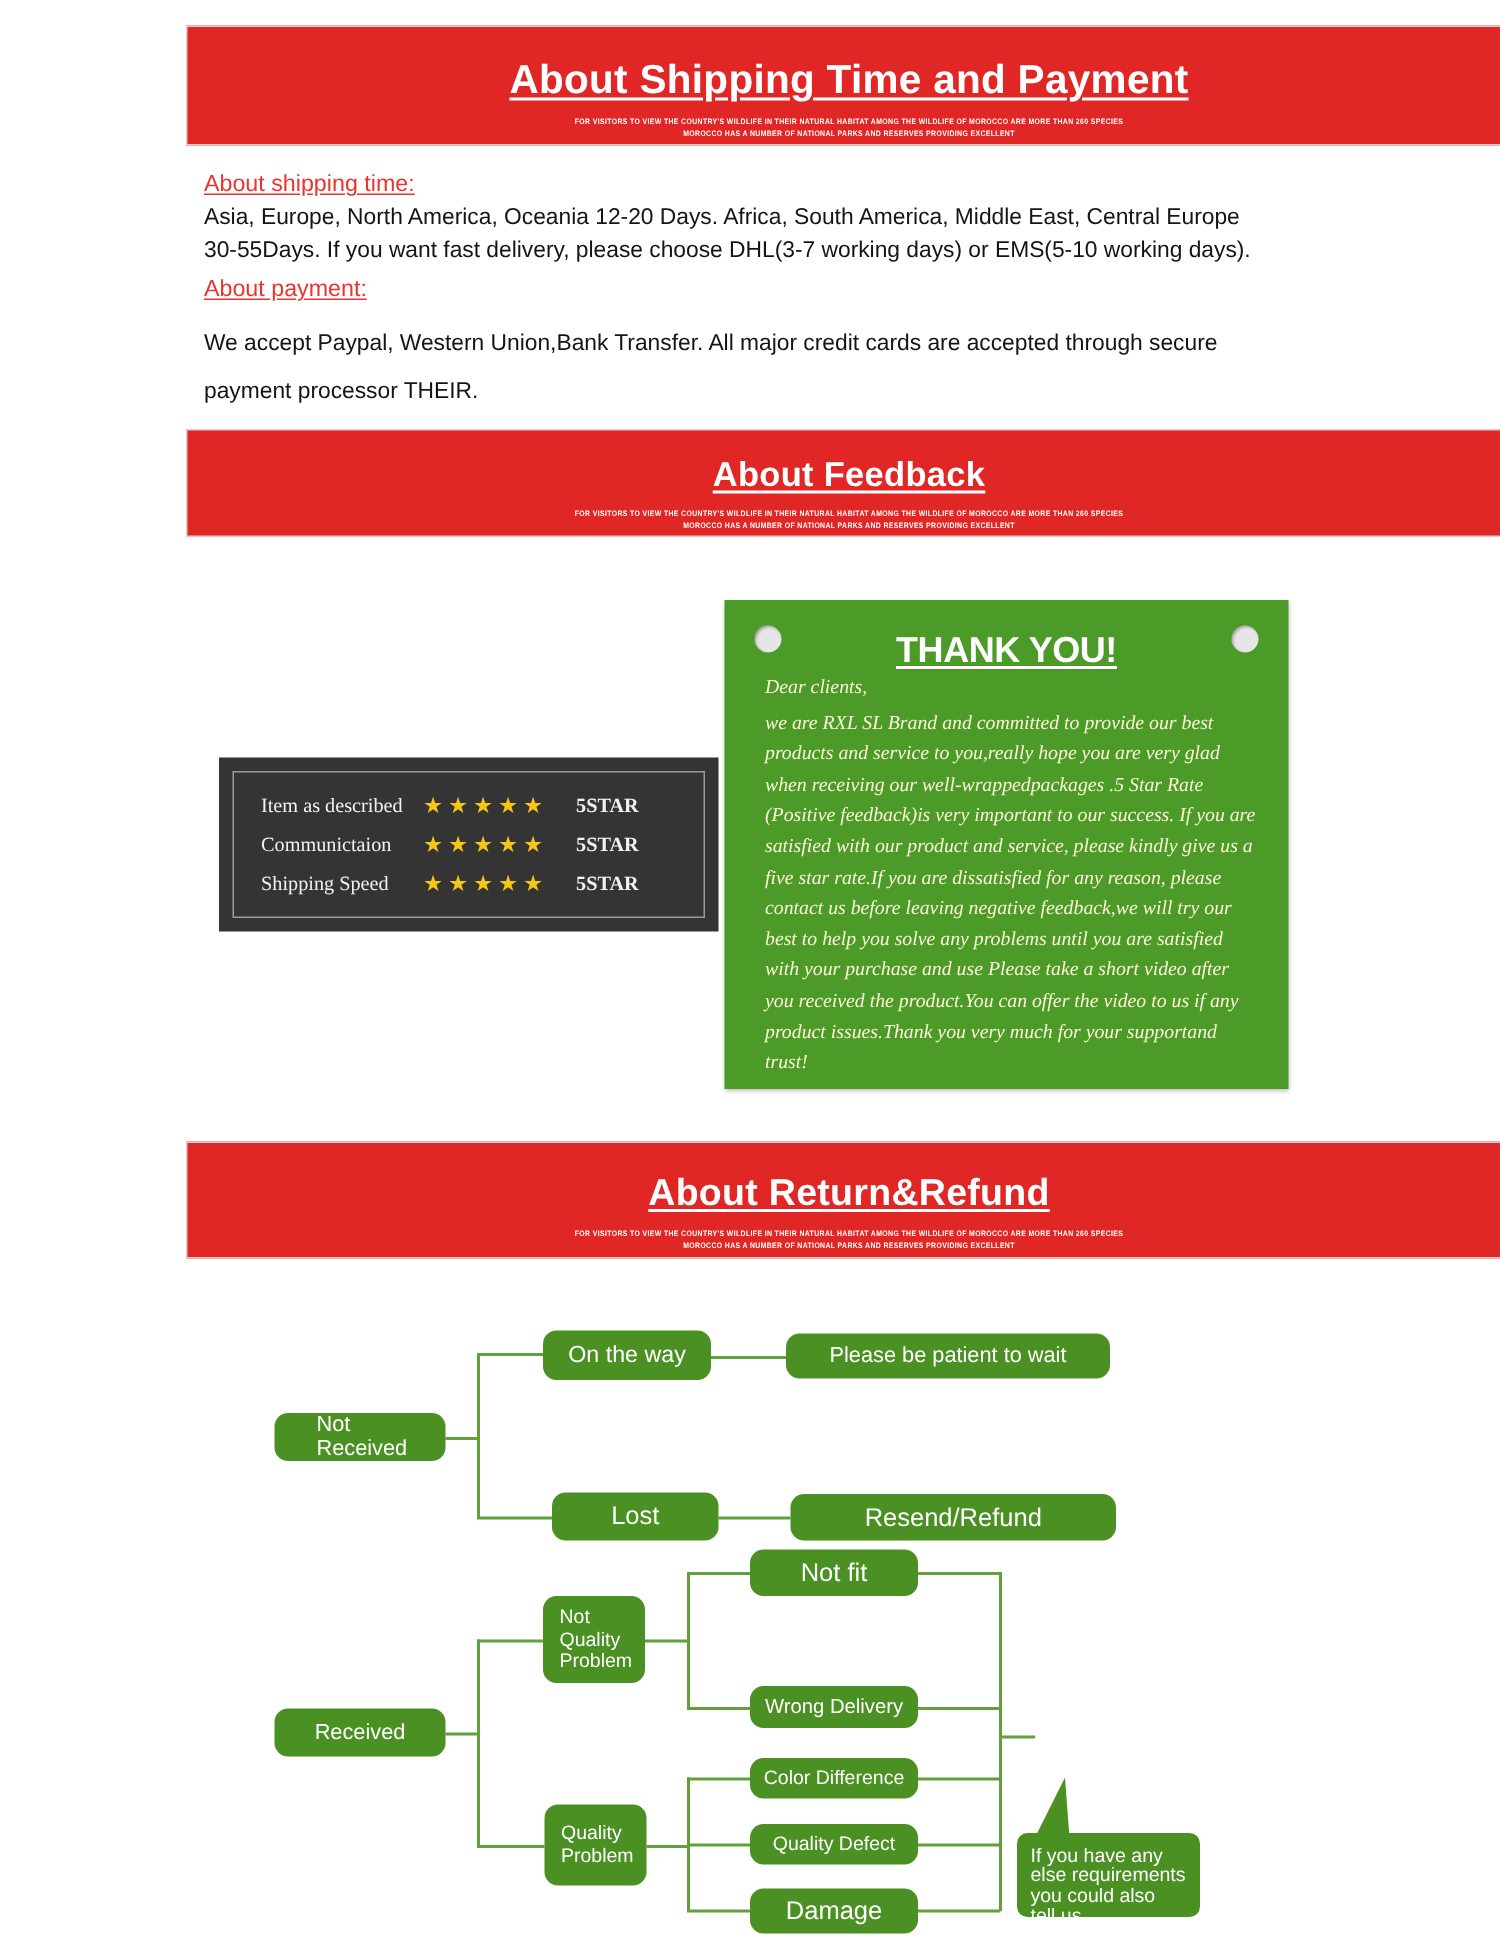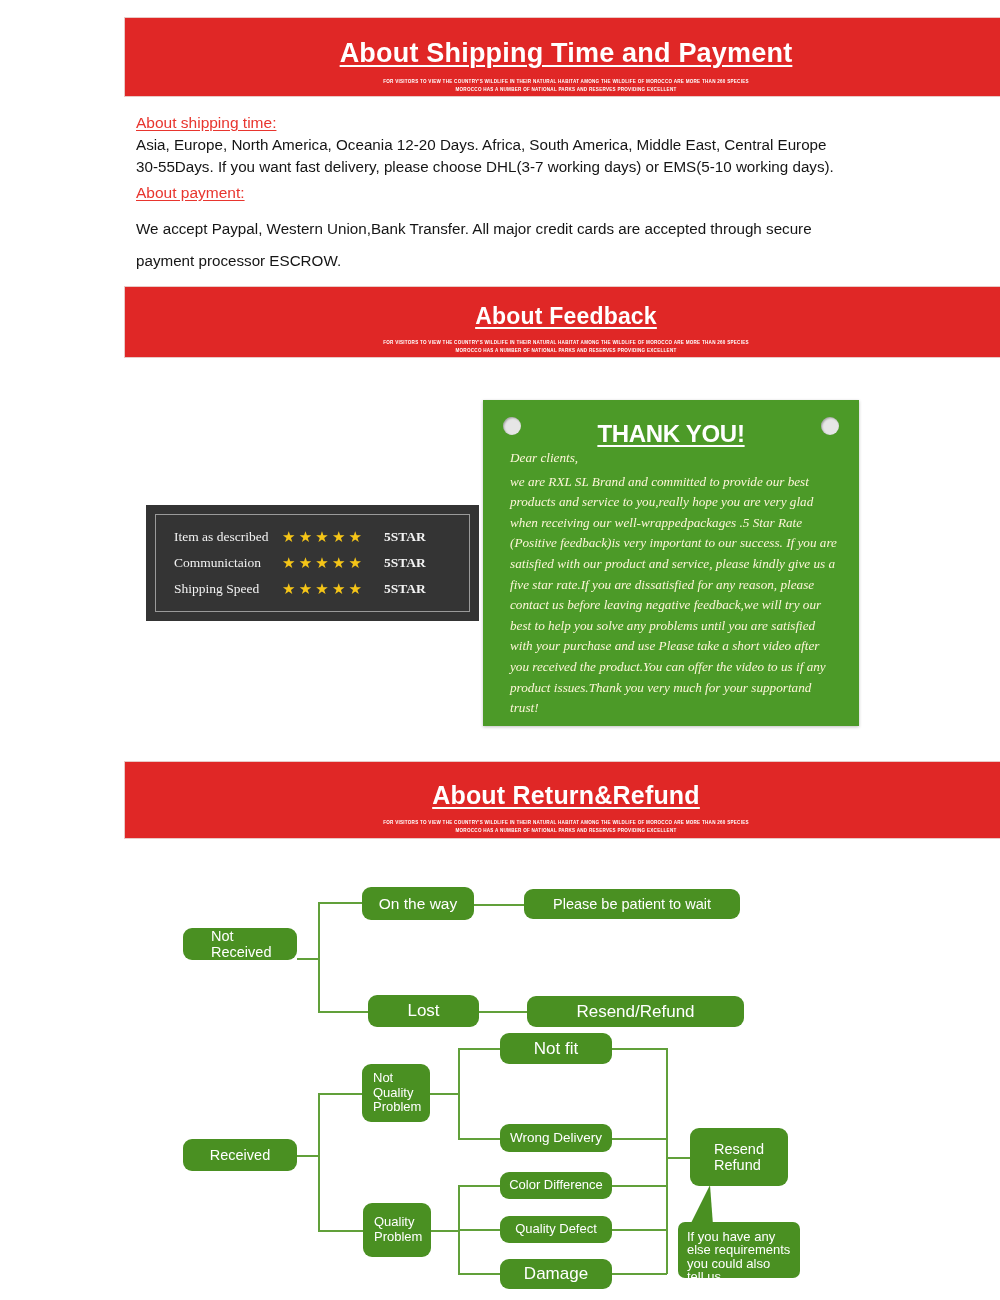--- a/index.html
+++ b/index.html
@@ -204,21 +204,21 @@
 </div>
 
 <div id="info-block">
   <div class="sub-head">About shipping time:</div>
   <p class="body-line">Asia, Europe, North America, Oceania 12-20 Days. Africa, South America, Middle East, Central Europe</p>
   <p class="body-line">30-55Days. If you want fast delivery, please choose DHL(3-7 working days) or EMS(5-10 working days).</p>
   <div class="gap-s"></div>
   <div class="sub-head">About payment:</div>
   <div class="gap-m"></div>
   <p class="body-line loose">We accept Paypal, Western Union,Bank Transfer. All major credit cards are accepted through secure</p>
-  <p class="body-line loose">payment processor ESCROW.</p>
+  <p class="body-line loose">payment processor THEIR.</p>
 </div>
 
 <div class="banner" id="banner-feedback">
   <div class="banner-title">About Feedback</div>
   <div class="banner-sub">
     <div>FOR VISITORS TO VIEW THE COUNTRY'S WILDLIFE IN THEIR NATURAL HABITAT AMONG THE WILDLIFE OF MOROCCO ARE MORE THAN 260 SPECIES</div>
     <div>MOROCCO HAS A NUMBER OF NATIONAL PARKS AND RESERVES PROVIDING EXCELLENT</div>
   </div>
 </div>
 
@@ -266,21 +266,21 @@
 
 <div id="flowchart">
 
   <div class="line hl" style="left:297px;top:98px;width:22px;"></div>
   <div class="line vl" style="left:318px;top:42px;height:110px;"></div>
   <div class="line hl" style="left:318px;top:42px;width:44px;"></div>
   <div class="line hl" style="left:318px;top:151px;width:50px;"></div>
   <div class="line hl" style="left:474px;top:44px;width:50px;"></div>
   <div class="line hl" style="left:479px;top:151px;width:48px;"></div>
 
-  <div class="node" style="left:183px;top:68px;width:114px;height:32px;font-size:14.5px;padding-left:28px;">Not Received</div>
+  <div class="node" style="left:183px;top:82px;width:114px;height:32px;font-size:14.5px;padding-left:28px;">Not Received</div>
 
   <div class="node" style="left:362px;top:27px;width:112px;height:33px;font-size:15.5px;">On the way</div>
 
   <div class="node" style="left:524px;top:29px;width:216px;height:30px;font-size:14.5px;">Please be patient to wait</div>
 
   <div class="node" style="left:368px;top:135px;width:111px;height:32px;font-size:17px;">Lost</div>
 
   <div class="node" style="left:527px;top:136px;width:217px;height:31px;font-size:17px;">Resend/Refund</div>
 
   <div class="line hl" style="left:297px;top:295px;width:22px;"></div>
@@ -319,22 +319,20 @@
   <div class="node" style="left:500px;top:173px;width:112px;height:31px;font-size:17px;">Not fit</div>
 
   <div class="node" style="left:500px;top:264px;width:112px;height:28px;font-size:13.5px;">Wrong Delivery</div>
 
   <div class="node" style="left:500px;top:312px;width:112px;height:27px;font-size:13px;">Color Difference</div>
 
   <div class="node" style="left:500px;top:356px;width:112px;height:27px;font-size:13px;">Quality Defect</div>
 
   <div class="node" style="left:500px;top:399px;width:112px;height:30px;font-size:17px;">Damage</div>
 
-  <div class="node" style="left:690px;top:268px;width:98px;height:58px;font-size:14.5px;">Resend
-Refund</div>
 
   <div id="callout-tail" style="left:690px;top:325px;"></div>
   <div id="callout" style="left:678px;top:362px;width:122px;height:56px;">If you have any
 else requirements
 you could also
 tell us</div>
 
 </div>
 
 </body></html>

